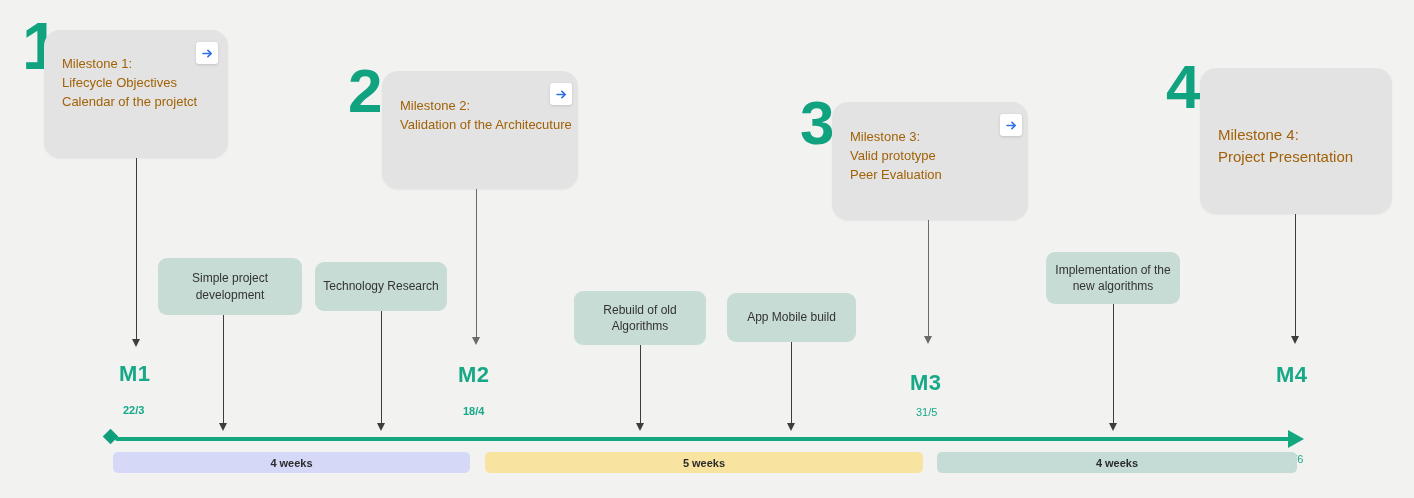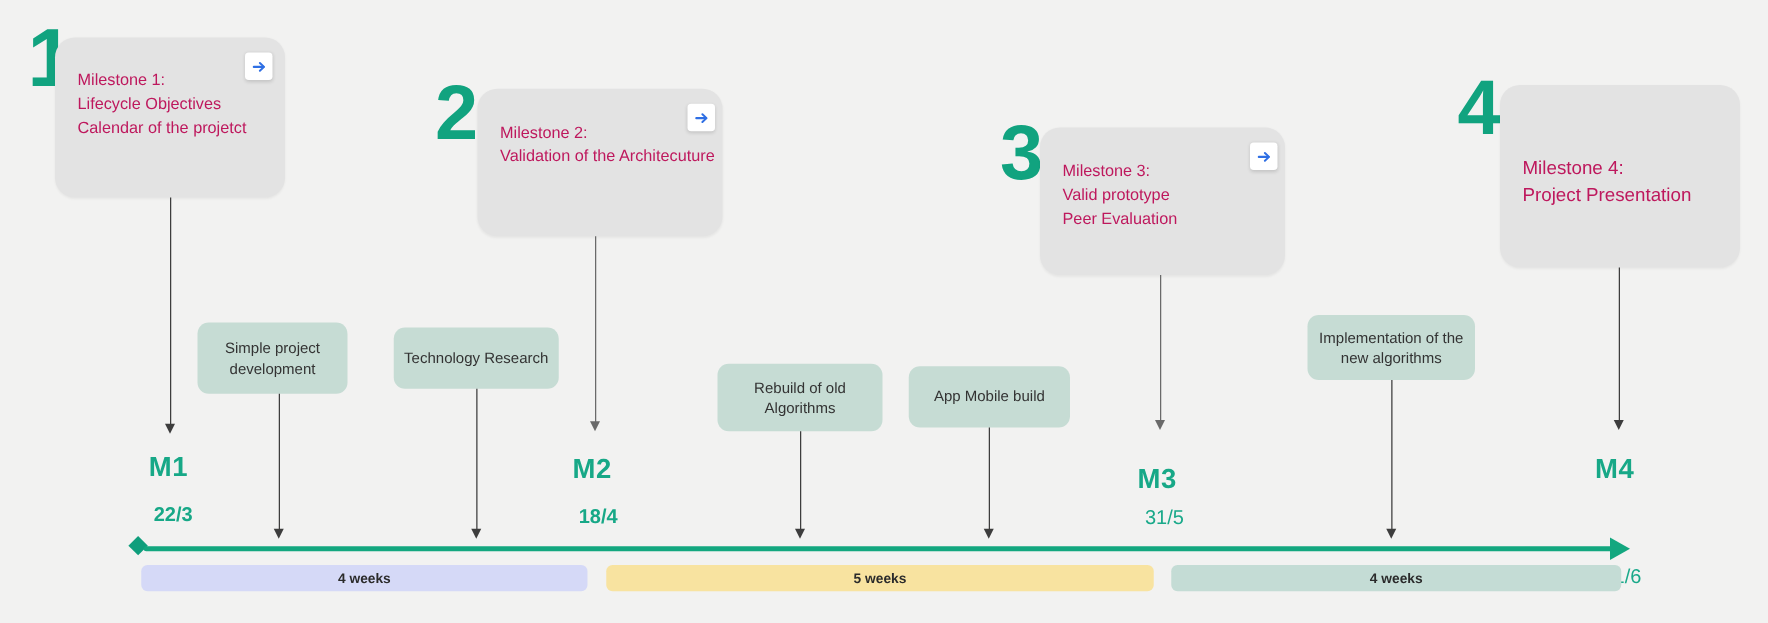--- a/index.html
+++ b/index.html
@@ -36,21 +36,21 @@
 
   
   .ms-card {
     position: absolute;
     background: #e3e3e3;
     border-radius: 16px;
     box-shadow: 0 1px 2px rgba(0,0,0,0.05);
   }
   .ms-card .ms-text {
     position: absolute;
-    color: #be185d;
+    color: #a16207;
     font-size: 13px;
     line-height: 1.45;
     white-space: nowrap;
   }
   .ms-card .ms-text.big {
     font-size: 15px;
     line-height: 1.5;
     margin-top: 26px;
   }
 
@@ -104,21 +104,21 @@
     position: absolute;
     color: #17a887;
     font-weight: bold;
     font-size: 22px;
     letter-spacing: 0.5px;
     white-space: nowrap;
   }
   .ms-date {
     position: absolute;
     color: #17a887;
-    font-size: 16px;
+    font-size: 11px;
     font-weight: bold;
     white-space: nowrap;
   }
   .ms-date.thin { font-weight: normal; color: #1aa98a; }
 
   
   #axis-line {
     position: absolute;
     left: 115px;
     top: 437px;
@@ -223,21 +223,21 @@
 
   <div class="ms-card" style="left:1200px; top:68px; width:192px; height:146px;">
     <div class="ms-text big" style="left:18px; top:30px;">Milestone 4:</div>
     <div class="ms-text big" style="left:18px; top:52px;">Project Presentation</div>
   </div>
   <div class="conn" style="left:1295px; top:214px; height:126px;"></div>
   <div class="conn-head" style="left:1291px; top:336px;"></div>
   <div class="ms-label" style="left:1276px; top:362px;">M4</div>
   <div class="ms-date thin" style="left:1282px; top:405px;margin-top:48px;">21/6</div>
 
-  <div class="task-box" style="left:158px; top:258px; width:120px; height:57px;">
+  <div class="task-box" style="left:158px; top:258px; width:144px; height:57px;">
     <div>
       <span>Simple project</span><br>
       <span>development</span>
     </div>
   </div>
   <div class="conn" style="left:223px; top:315px; height:112px;"></div>
   <div class="conn-head" style="left:219px; top:423px;"></div>
 
   <div class="task-box" style="left:315px; top:262px; width:132px; height:49px;">
     <div>

